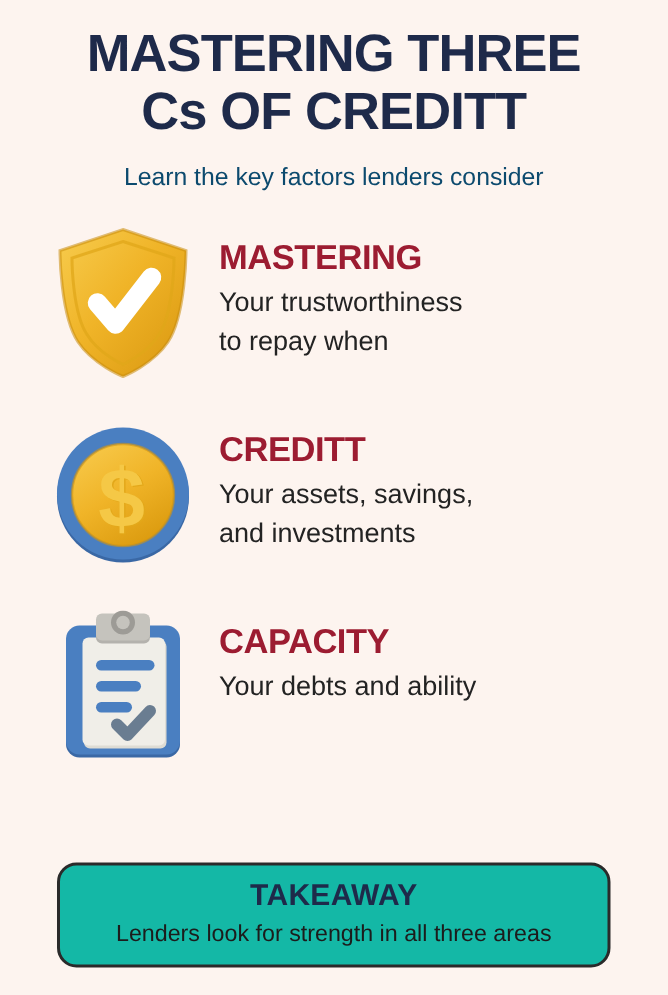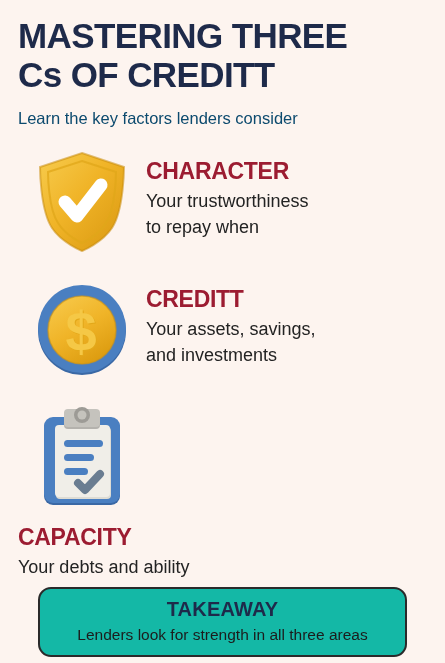--- a/index.html
+++ b/index.html
@@ -20,21 +20,21 @@
     height: 663px;
     box-sizing: border-box;
     display: flex;
     flex-direction: column;
     background: #fdf4ef;
   }
 
   
   .header {
     padding: 16px 18px 0 18px;
-    text-align: left;
+    text-align: center;
   }
   .title {
     color: #1e2a4a;
     font-weight: bold;
     font-size: 35px;
     line-height: 1.12;
     letter-spacing: -0.6px;
     margin: 0;
   }
   .title-line {
@@ -58,21 +58,21 @@
     padding: 16px 18px 0 18px;
     display: flex;
     flex-direction: column;
     justify-content: flex-start;
   }
   .item {
     display: flex;
     align-items: flex-start;
     margin-bottom: 18px;
   }
-  .item:last-child { margin-bottom: 0; flex-direction: column; }
+  .item:last-child { margin-bottom: 0; }
 
   .icon-wrap {
     width: 128px;
     min-width: 128px;
     height: 110px;
     display: flex;
     align-items: center;
     justify-content: center;
   }
   .icon-wrap svg { display: block; }
@@ -149,21 +149,21 @@
               <stop offset="100%" stop-color="#d9970f"></stop>
             </linearGradient>
           </defs>
           <path d="M48 3 L90 17 C90 17 90 60 78 78 C68 93 48 101 48 101 C48 101 28 93 18 78 C6 60 6 17 6 17 Z" fill="url(#shieldGrad)"></path>
           <path d="M48 3 L90 17 C90 17 90 60 78 78 C68 93 48 101 48 101 C48 101 28 93 18 78 C6 60 6 17 6 17 Z" fill="none" stroke="#c98c0c" stroke-width="2" opacity="0.55"></path>
           <path d="M48 11 L82 22 C82 22 82 58 72 73 C64 86 48 93 48 93 C48 93 32 86 24 73 C14 58 14 22 14 22 Z" fill="none" stroke="#e0a71a" stroke-width="2" opacity="0.75"></path>
           <path d="M31 52 L43 66 L67 35" fill="none" stroke="#ffffff" stroke-width="13" stroke-linecap="round" stroke-linejoin="round"></path>
         </svg>
       </div>
       <div class="item-text">
-        <div class="item-heading">CHARACTER</div>
+        <div class="item-heading">MASTERING</div>
         <div class="item-desc">
           <span class="desc-line">Your trustworthiness</span>
           <span class="desc-line">to repay when</span>
         </div>
       </div>
     </div>
 
     <div class="item">
       <div class="icon-wrap">
         <svg width="96" height="96" viewBox="0 0 96 96" aria-hidden="true">

